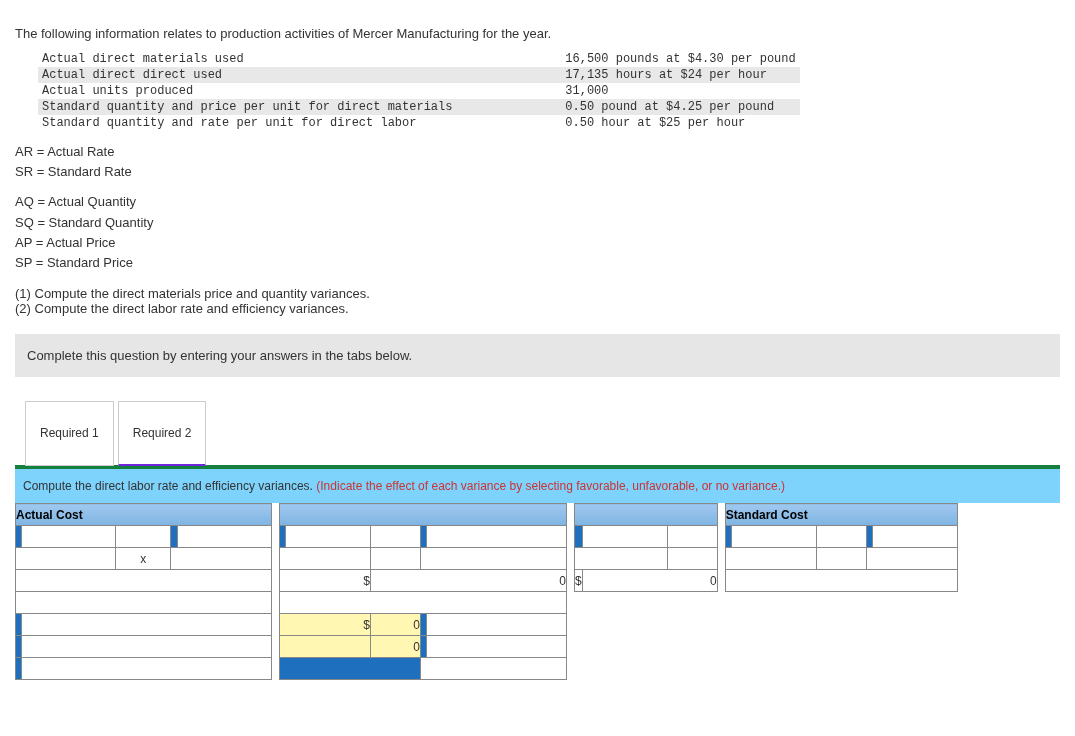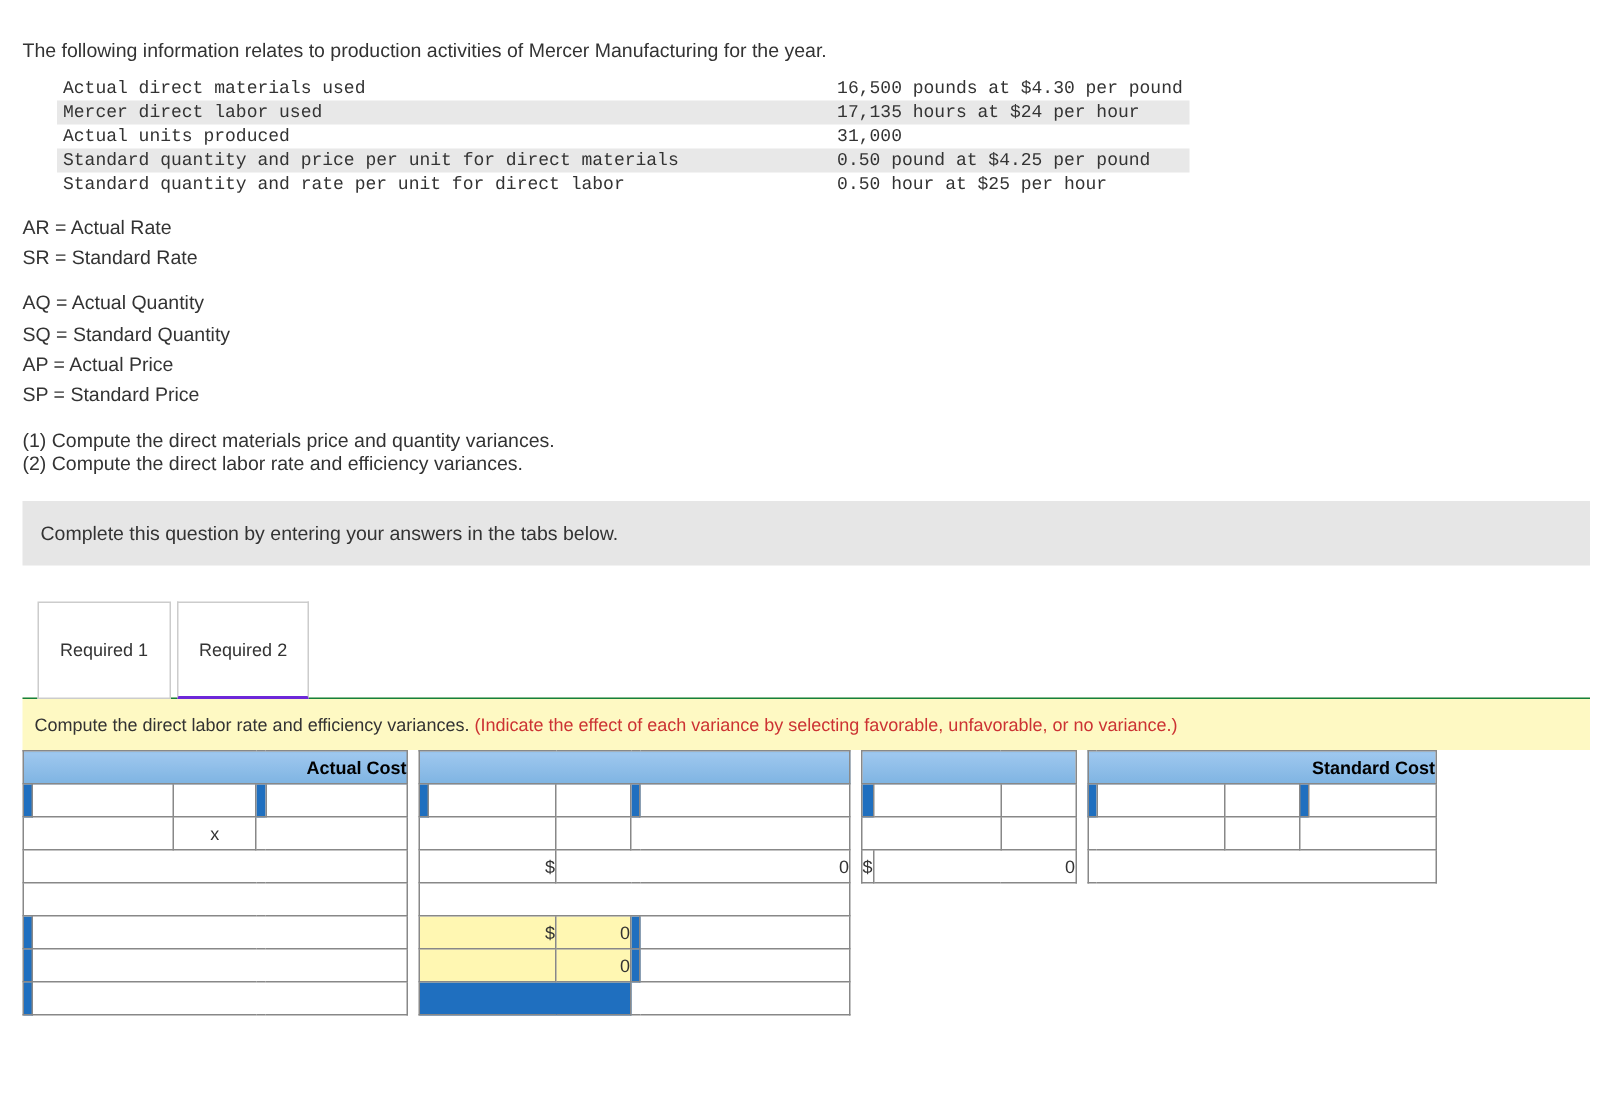--- a/index.html
+++ b/index.html
@@ -59,23 +59,23 @@
     font-size: 12px;
     cursor: pointer;
   }
   .tab + .tab { margin-left: 4px; }
   .tab.active {
     border-bottom: 2px solid #6d28d9;
     position: relative;
     z-index: 2;
   }
   .tab-content {
-    border-top: 1px solid #15803d;
+    border-top: 4px solid #15803d;
     margin-top: -1px;
-    background: #fef9c3;
+    background: #7dd3fc;
     padding: 10px 8px;
     font-size: 12px;
   }
   .highlight { color: #c33; }
   
   .worksheet {
     margin-top: 0;
     background: #fff;
   }
   table.ws {
@@ -83,21 +83,21 @@
   }
   table.ws td, table.ws th {
     border: 1px solid #888;
     height: 22px;
     box-sizing: border-box;
     padding: 0;
   }
   .hdr {
     background: linear-gradient(#9fc8ef,#7fb4e2);
     font-weight: bold;
-    text-align: right;
+    text-align: left;
     color: #000;
     font-size: 12px;
   }
   .marker {
     background: #1f6fbf;
     width: 6px;
     border: none;
     padding: 0;
   }
   .tiny {
@@ -138,21 +138,21 @@
 
 <div class="intro">The following information relates to production activities of Mercer Manufacturing for the year.</div>
 
 <table class="data-table">
   <tbody id="data-rows">
       <tr>
         <td>Actual direct materials used                                </td>
         <td style="padding-left: 80px;">16,500 pounds at $4.30 per pound</td>
       </tr>
       <tr class="shaded">
-        <td>Mercer direct labor used                                    </td>
+        <td>Actual direct direct used                                    </td>
         <td style="padding-left: 80px;">17,135 hours at $24 per hour</td>
       </tr>
       <tr>
         <td>Actual units produced                                       </td>
         <td style="padding-left: 80px;">31,000</td>
       </tr>
       <tr class="shaded">
         <td>Standard quantity and price per unit for direct materials   </td>
         <td style="padding-left: 80px;">0.50 pound at $4.25 per pound</td>
       </tr>

